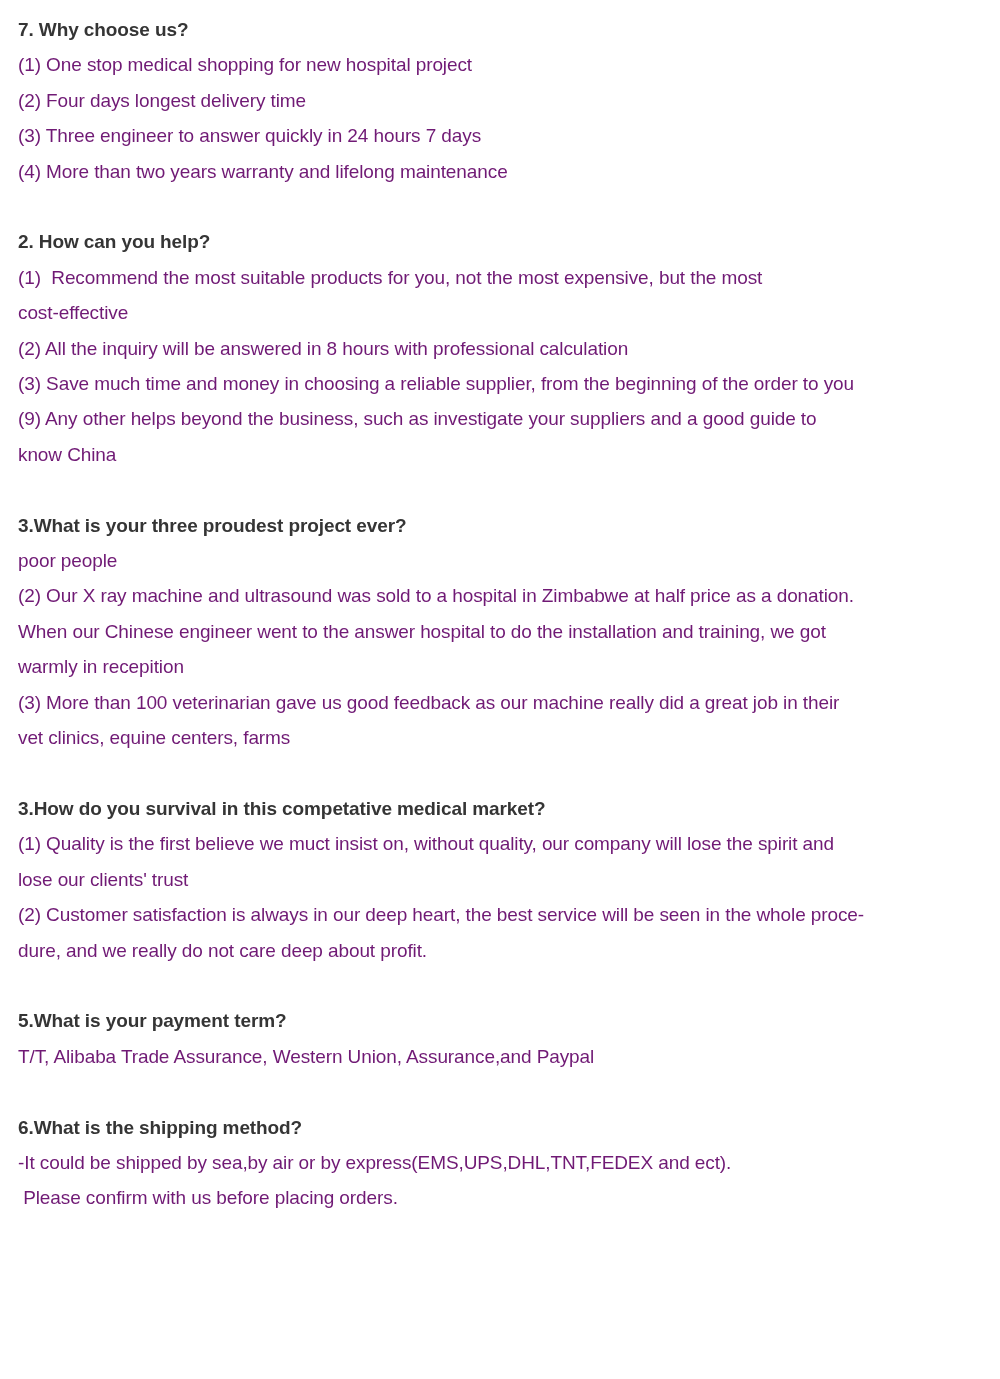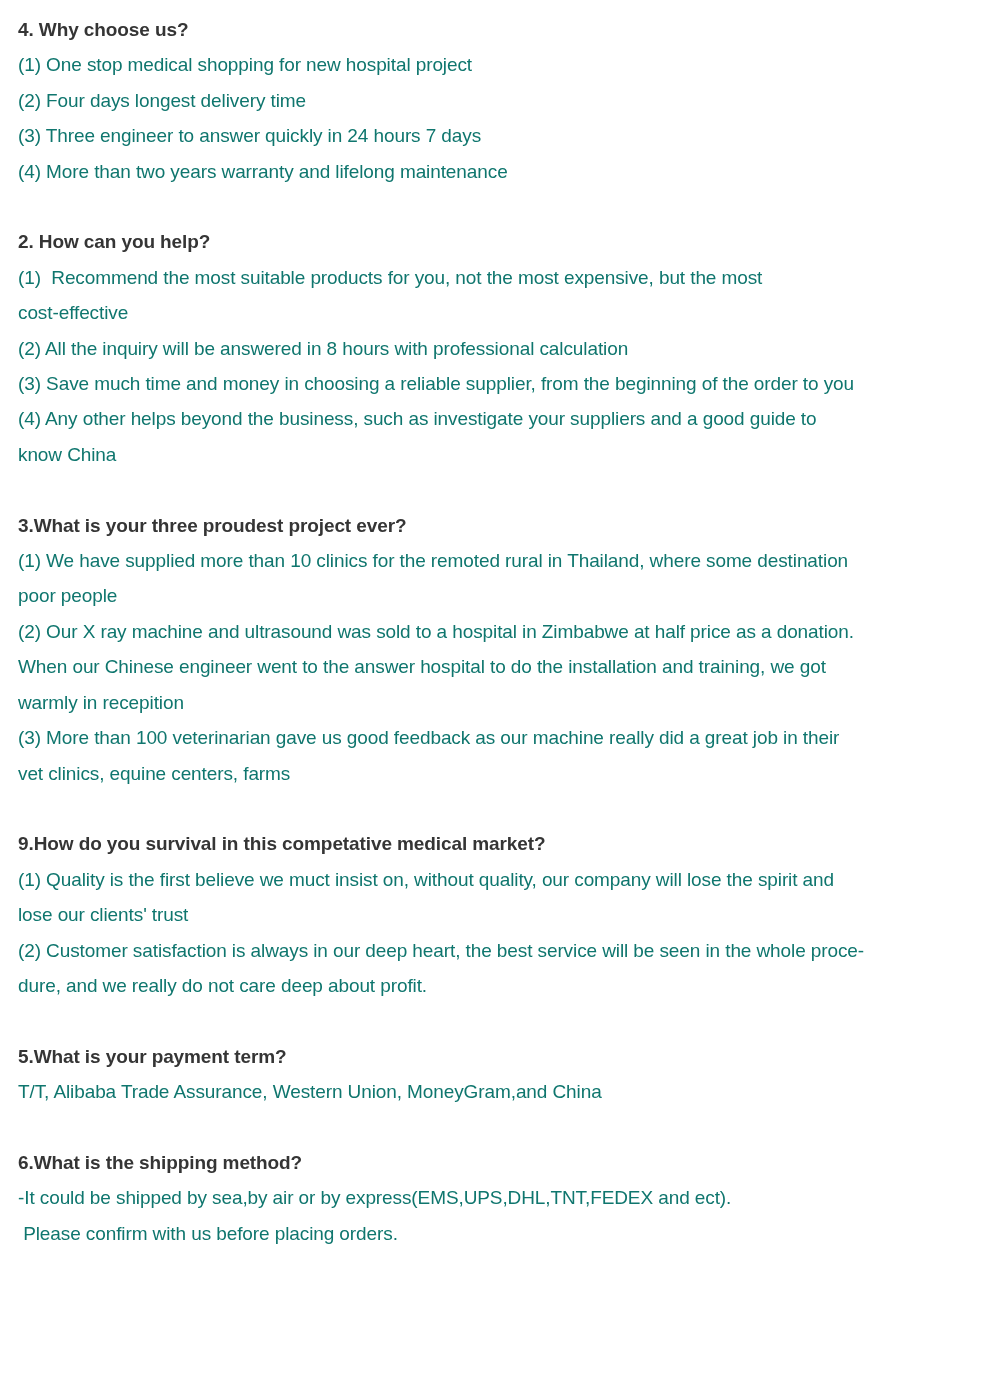--- a/index.html
+++ b/index.html
@@ -30,69 +30,68 @@
     font-size: 19px;
     line-height: 35.4px;
     font-weight: 700;
     color: #353535;
     white-space: pre;
   }
   .faq-line {
     font-size: 19px;
     line-height: 35.4px;
     font-weight: 400;
-    color: #0f766e;
+    color: #701a75;
     white-space: pre;
   }
 </style>
 </head>
 <body>
 
 <div class="page">
 
   <section class="faq-section">
-    <h3 class="faq-question">4. Why choose us?</h3>
+    <h3 class="faq-question">7. Why choose us?</h3>
     <div class="faq-line">(1) One stop medical shopping for new hospital project</div>
     <div class="faq-line">(2) Four days longest delivery time</div>
     <div class="faq-line">(3) Three engineer to answer quickly in 24 hours 7 days</div>
     <div class="faq-line">(4) More than two years warranty and lifelong maintenance</div>
   </section>
 
   <section class="faq-section">
     <h3 class="faq-question">2. How can you help?</h3>
     <div class="faq-line">(1)  Recommend the most suitable products for you, not the most expensive, but the most</div>
     <div class="faq-line">cost-effective</div>
     <div class="faq-line">(2) All the inquiry will be answered in 8 hours with professional calculation</div>
     <div class="faq-line">(3) Save much time and money in choosing a reliable supplier, from the beginning of the order to you</div>
-    <div class="faq-line">(4) Any other helps beyond the business, such as investigate your suppliers and a good guide to</div>
+    <div class="faq-line">(9) Any other helps beyond the business, such as investigate your suppliers and a good guide to</div>
     <div class="faq-line">know China</div>
   </section>
 
   <section class="faq-section">
     <h3 class="faq-question">3.What is your three proudest project ever?</h3>
-    <div class="faq-line">(1) We have supplied more than 10 clinics for the remoted rural in Thailand, where some destination</div>
     <div class="faq-line">poor people</div>
     <div class="faq-line">(2) Our X ray machine and ultrasound was sold to a hospital in Zimbabwe at half price as a donation.</div>
     <div class="faq-line">When our Chinese engineer went to the answer hospital to do the installation and training, we got</div>
     <div class="faq-line">warmly in recepition</div>
     <div class="faq-line">(3) More than 100 veterinarian gave us good feedback as our machine really did a great job in their</div>
     <div class="faq-line">vet clinics, equine centers, farms</div>
   </section>
 
   <section class="faq-section">
-    <h3 class="faq-question">9.How do you survival in this competative medical market?</h3>
+    <h3 class="faq-question">3.How do you survival in this competative medical market?</h3>
     <div class="faq-line">(1) Quality is the first believe we muct insist on, without quality, our company will lose the spirit and</div>
     <div class="faq-line">lose our clients' trust</div>
     <div class="faq-line">(2) Customer satisfaction is always in our deep heart, the best service will be seen in the whole proce-</div>
     <div class="faq-line">dure, and we really do not care deep about profit.</div>
   </section>
 
   <section class="faq-section">
     <h3 class="faq-question">5.What is your payment term?</h3>
-    <div class="faq-line">T/T, Alibaba Trade Assurance, Western Union, MoneyGram,and China</div>
+    <div class="faq-line">T/T, Alibaba Trade Assurance, Western Union, Assurance,and Paypal</div>
   </section>
 
   <section class="faq-section">
     <h3 class="faq-question">6.What is the shipping method?</h3>
     <div class="faq-line">-It could be shipped by sea,by air or by express(EMS,UPS,DHL,TNT,FEDEX and ect).</div>
     <div class="faq-line"> Please confirm with us before placing orders.</div>
   </section>
 
 </div>
 

